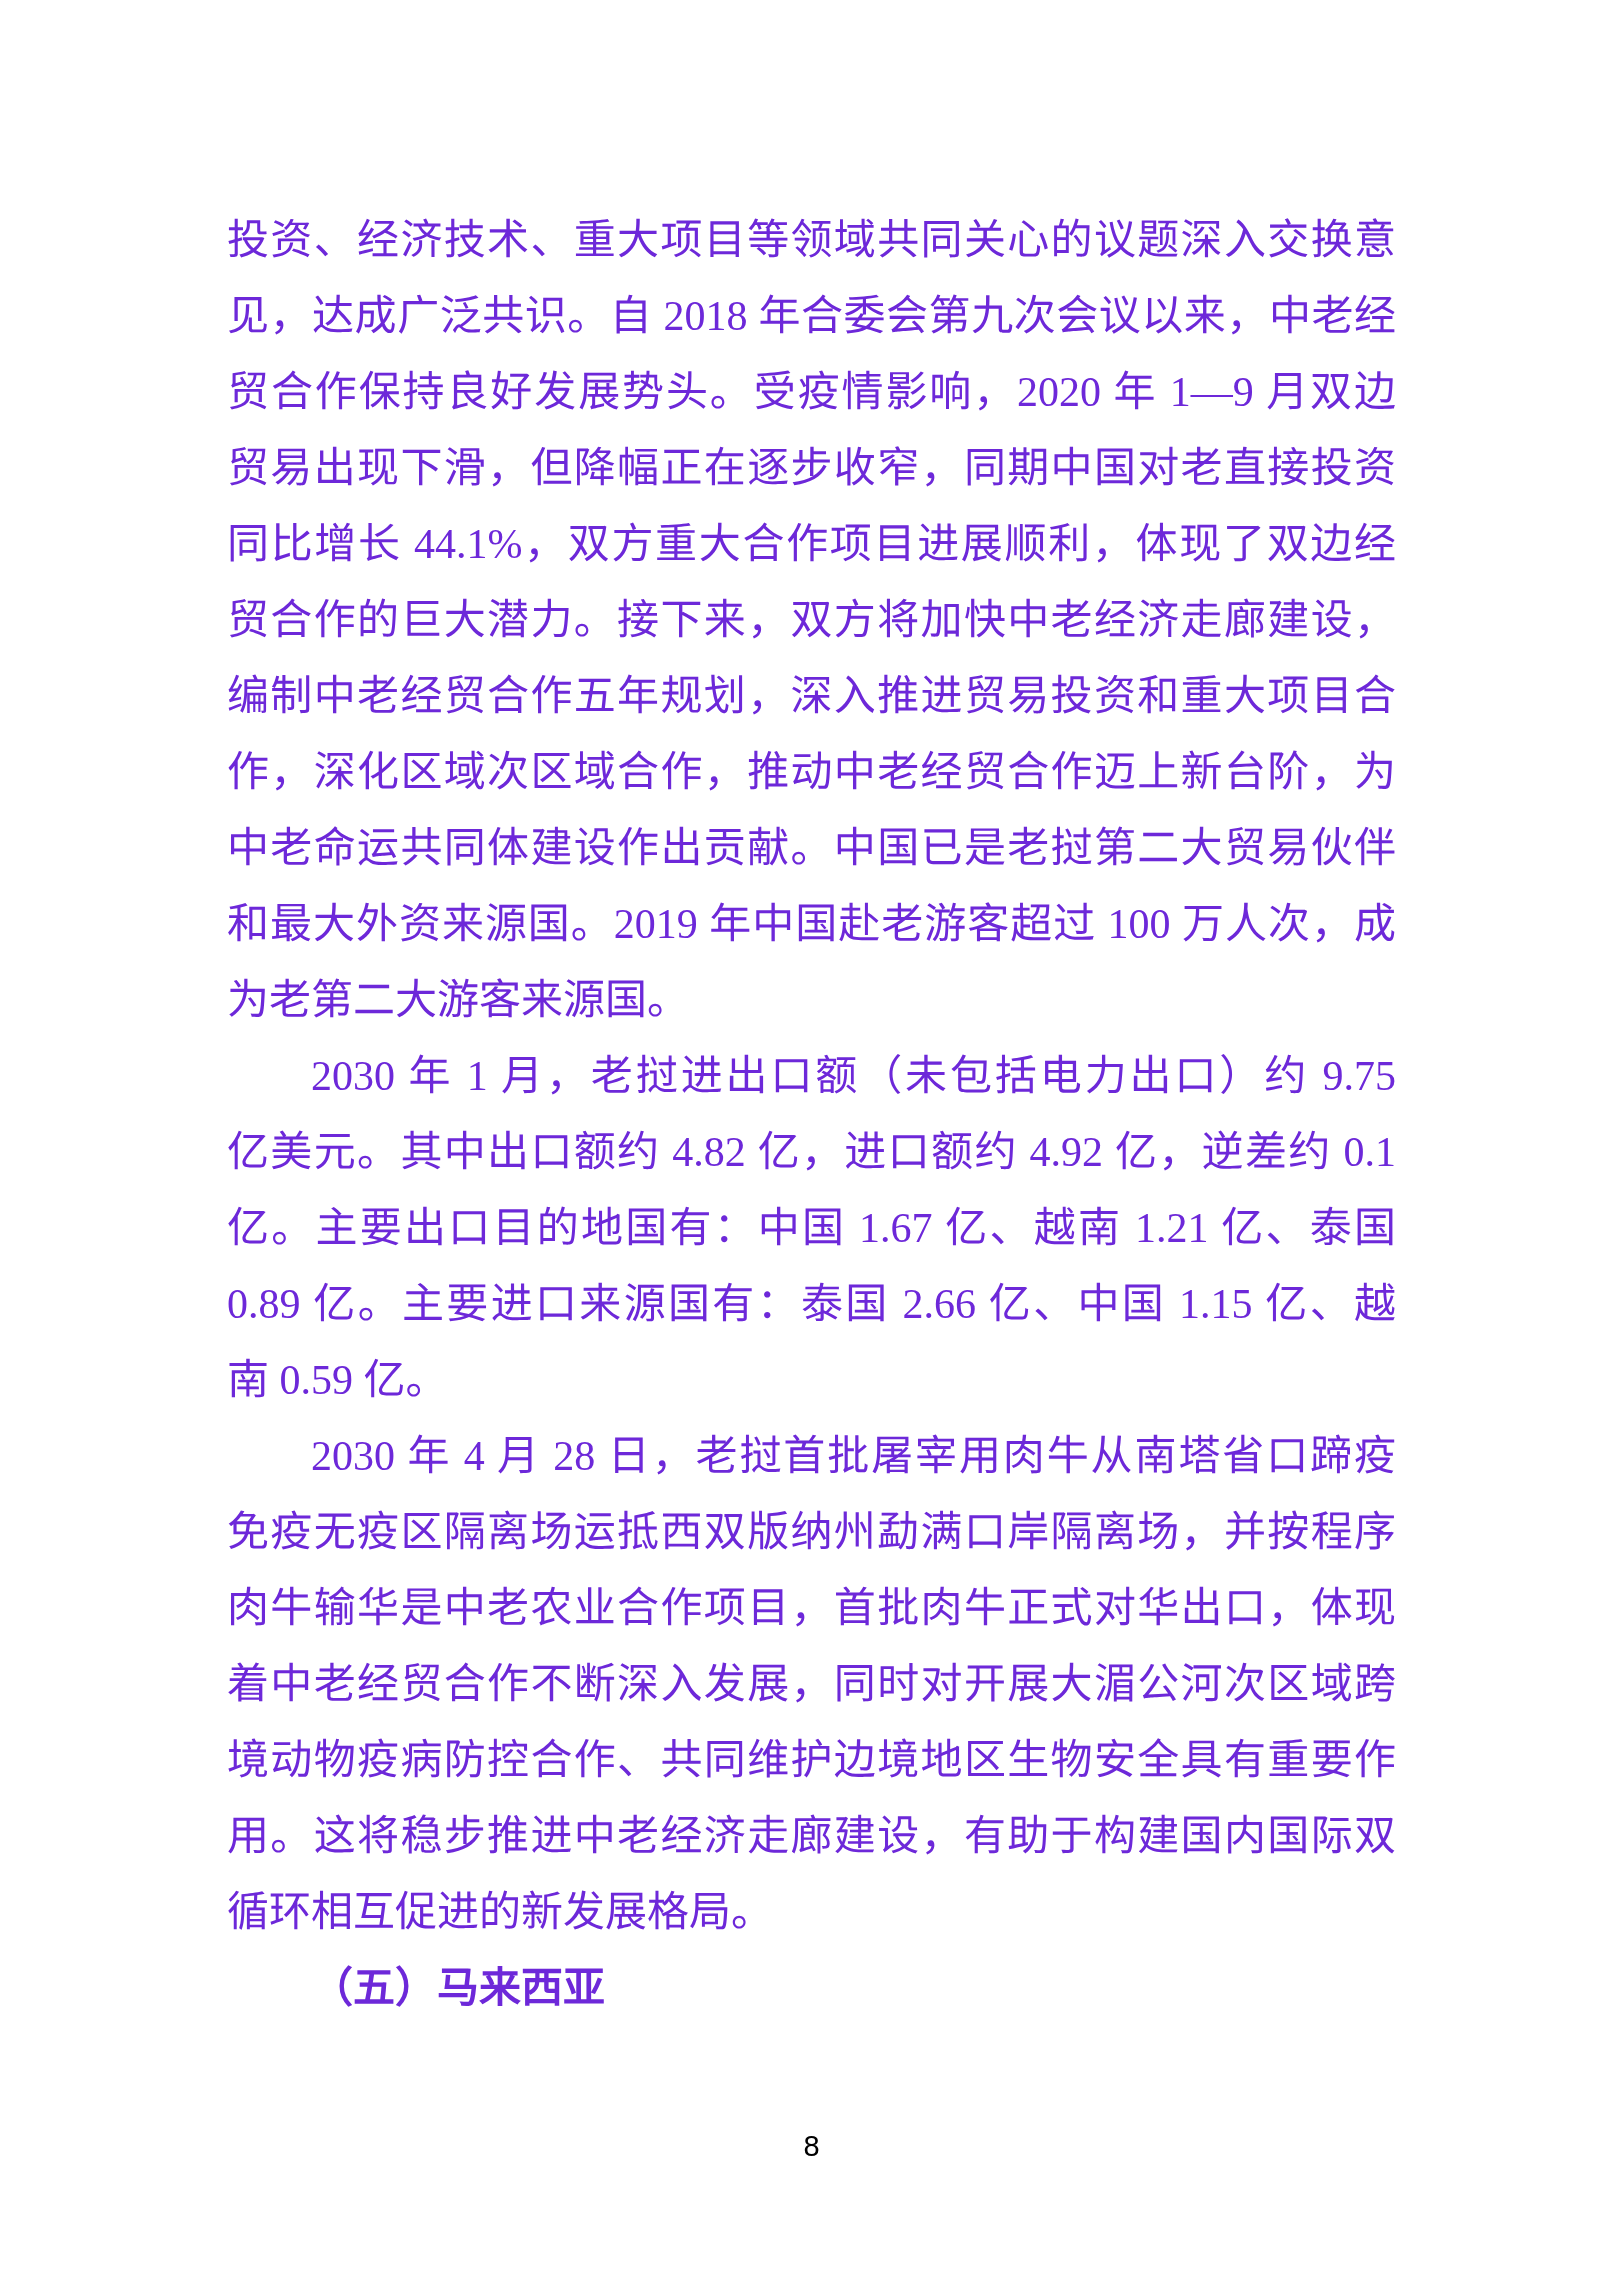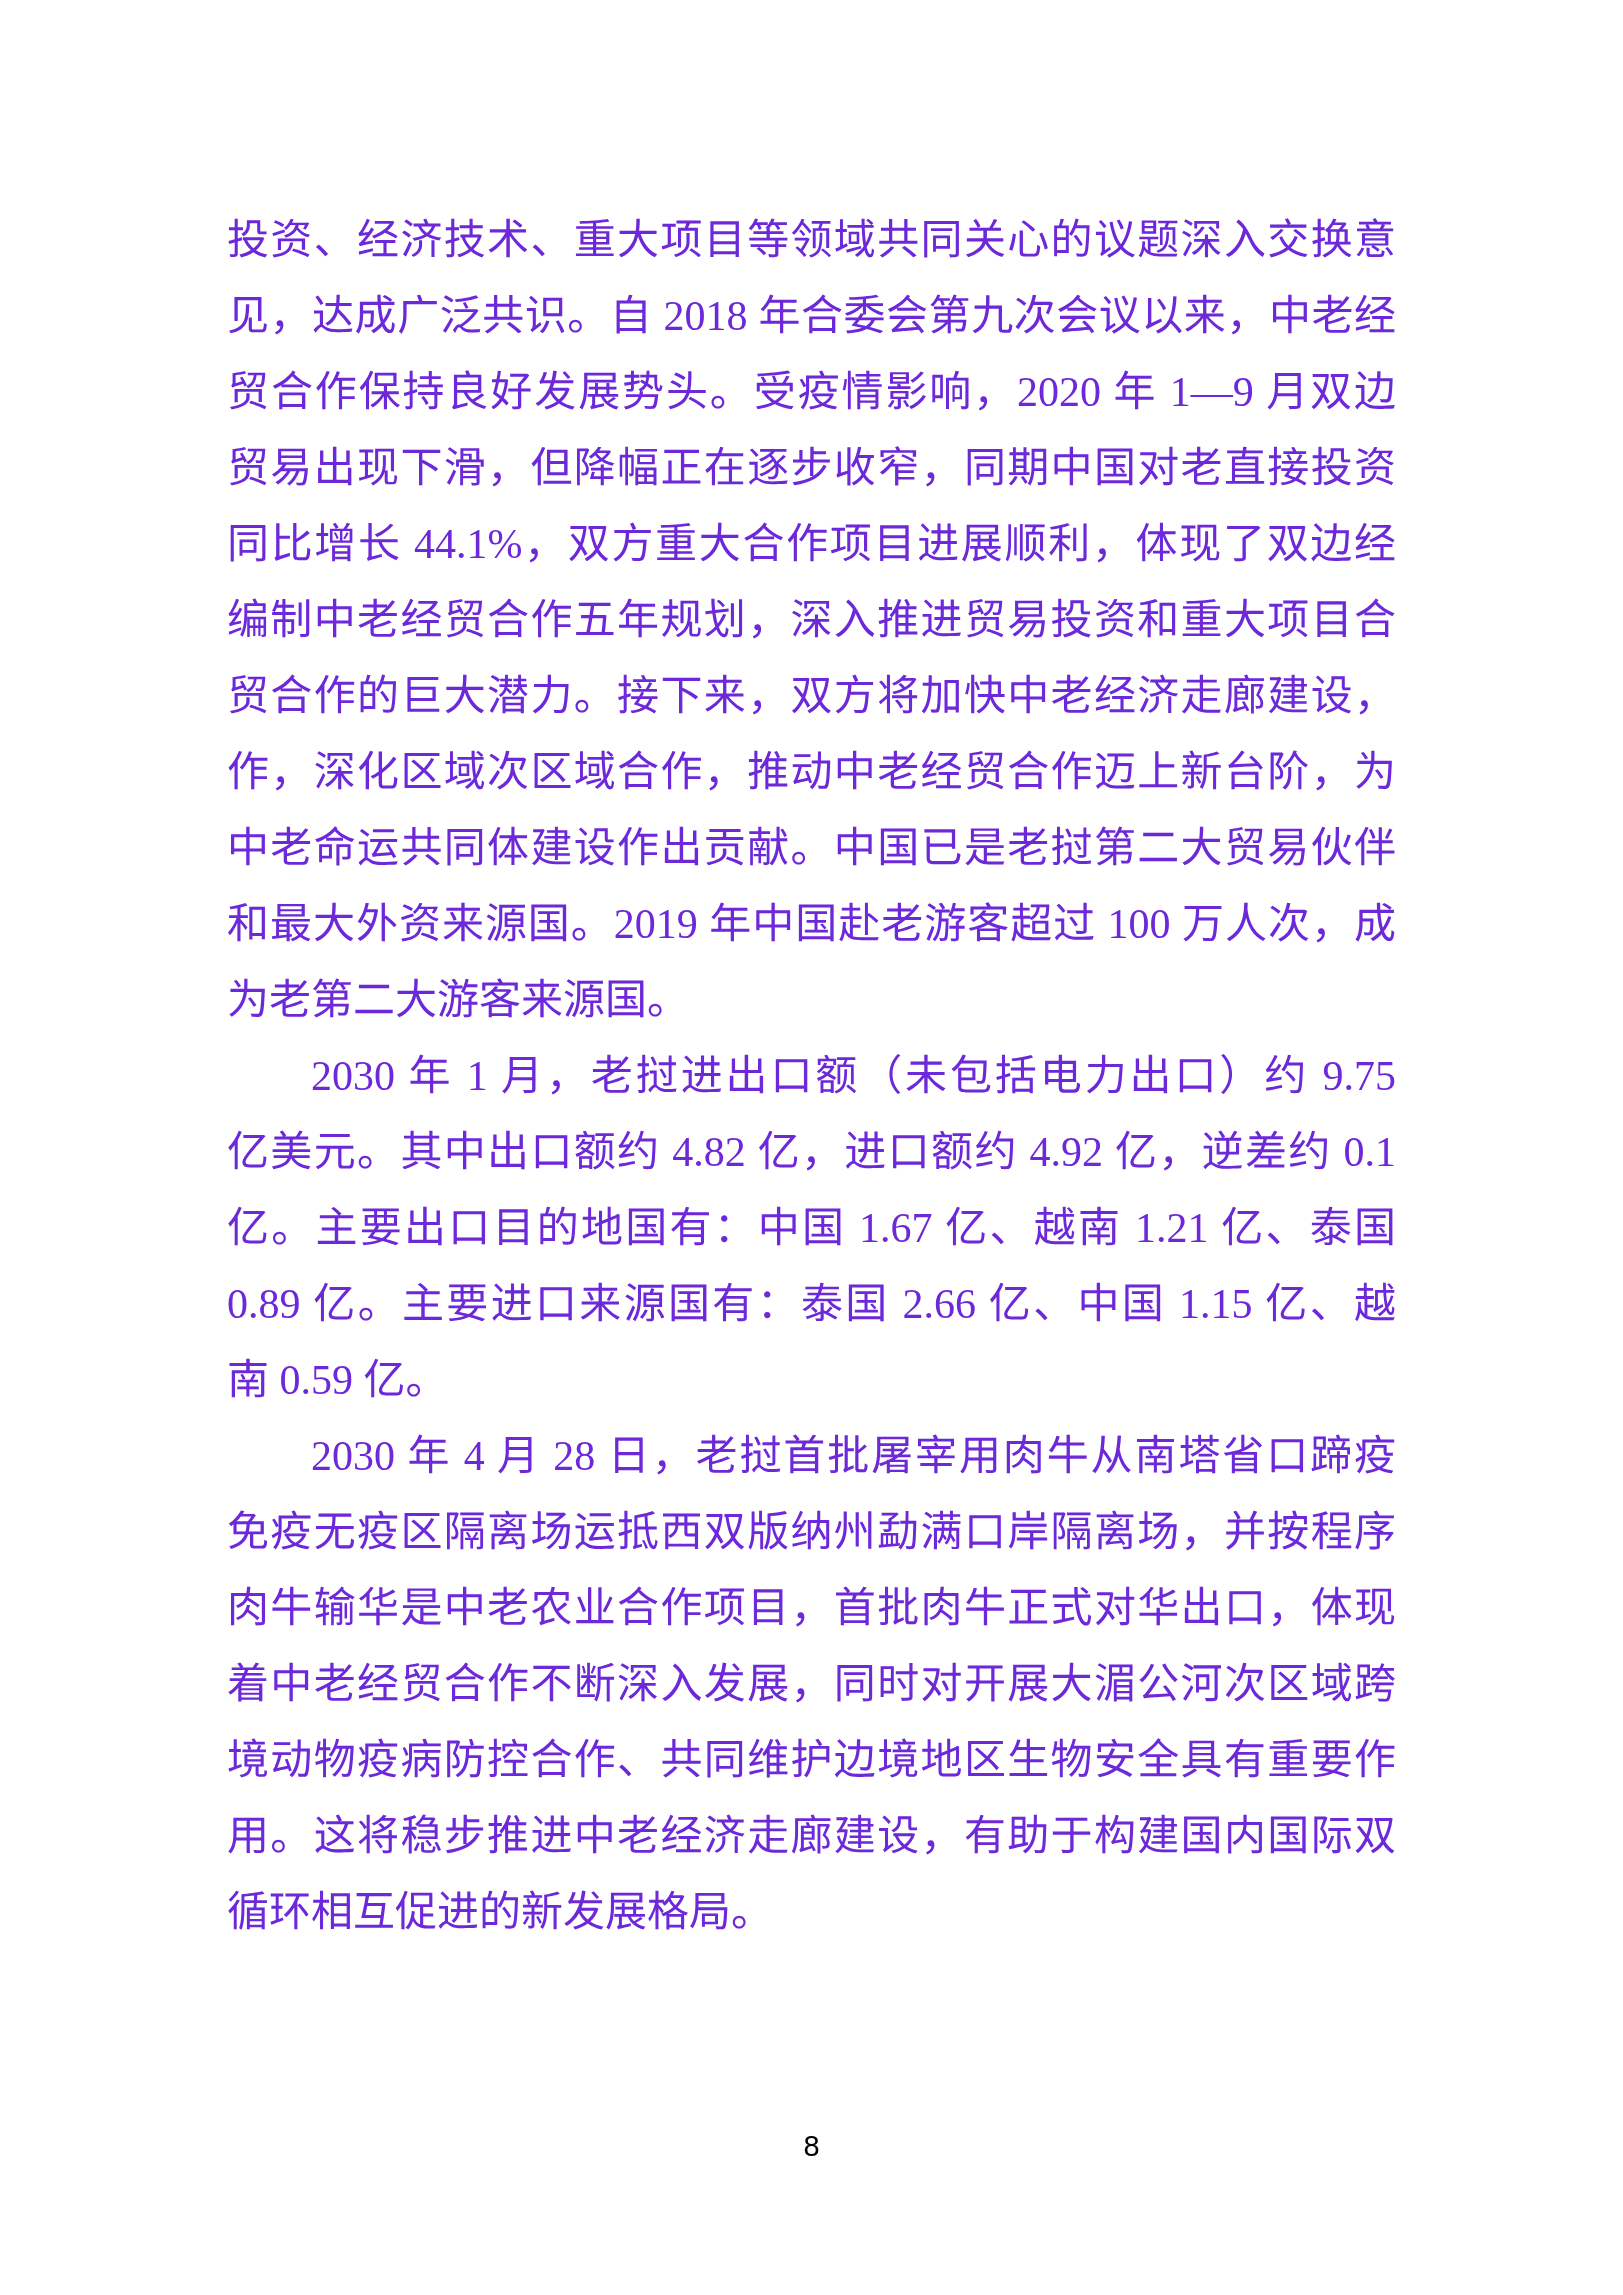--- a/index.html
+++ b/index.html
@@ -71,22 +71,22 @@
 <body>
 
 <div class="page">
   <div class="text-block">
       <div class="paragraph">
         <div class="line">投资、经济技术、重大项目等领域共同关心的议题深入交换意</div>
         <div class="line">见，达成广泛共识。自 2018 年合委会第九次会议以来，中老经</div>
         <div class="line">贸合作保持良好发展势头。受疫情影响，2020 年 1—9 月双边</div>
         <div class="line">贸易出现下滑，但降幅正在逐步收窄，同期中国对老直接投资</div>
         <div class="line">同比增长 44.1%，双方重大合作项目进展顺利，体现了双边经</div>
+        <div class="line">贸合作的巨大潜力。接下来，双方将加快中老经济走廊建设，</div>
         <div class="line">编制中老经贸合作五年规划，深入推进贸易投资和重大项目合</div>
-        <div class="line">贸合作的巨大潜力。接下来，双方将加快中老经济走廊建设，</div>
         <div class="line">作，深化区域次区域合作，推动中老经贸合作迈上新台阶，为</div>
         <div class="line">中老命运共同体建设作出贡献。中国已是老挝第二大贸易伙伴</div>
         <div class="line">和最大外资来源国。2019 年中国赴老游客超过 100 万人次，成</div>
         <div class="line para-end">为老第二大游客来源国。</div>
       </div>
       <div class="paragraph">
         <div class="line indent">2030 年 1 月，老挝进出口额（未包括电力出口）约 9.75</div>
         <div class="line">亿美元。其中出口额约 4.82 亿，进口额约 4.92 亿，逆差约 0.1</div>
         <div class="line">亿。主要出口目的地国有：中国 1.67 亿、越南 1.21 亿、泰国</div>
         <div class="line">0.89 亿。主要进口来源国有：泰国 2.66 亿、中国 1.15 亿、越</div>
@@ -94,18 +94,21 @@
       </div>
       <div class="paragraph">
         <div class="line indent">2030 年 4 月 28 日，老挝首批屠宰用肉牛从南塔省口蹄疫</div>
         <div class="line">免疫无疫区隔离场运抵西双版纳州勐满口岸隔离场，并按程序</div>
         <div class="line">肉牛输华是中老农业合作项目，首批肉牛正式对华出口，体现</div>
         <div class="line">着中老经贸合作不断深入发展，同时对开展大湄公河次区域跨</div>
         <div class="line">境动物疫病防控合作、共同维护边境地区生物安全具有重要作</div>
         <div class="line">用。这将稳步推进中老经济走廊建设，有助于构建国内国际双</div>
         <div class="line para-end">循环相互促进的新发展格局。</div>
       </div>
+      <div class="paragraph">
+        <div class="line indent para-end heading">（五）马来西亚</div>
+      </div>
     </div>
   <div class="footer">
     <span class="page-number">8</span>
   </div>
 </div>
 
 
 </body></html>

